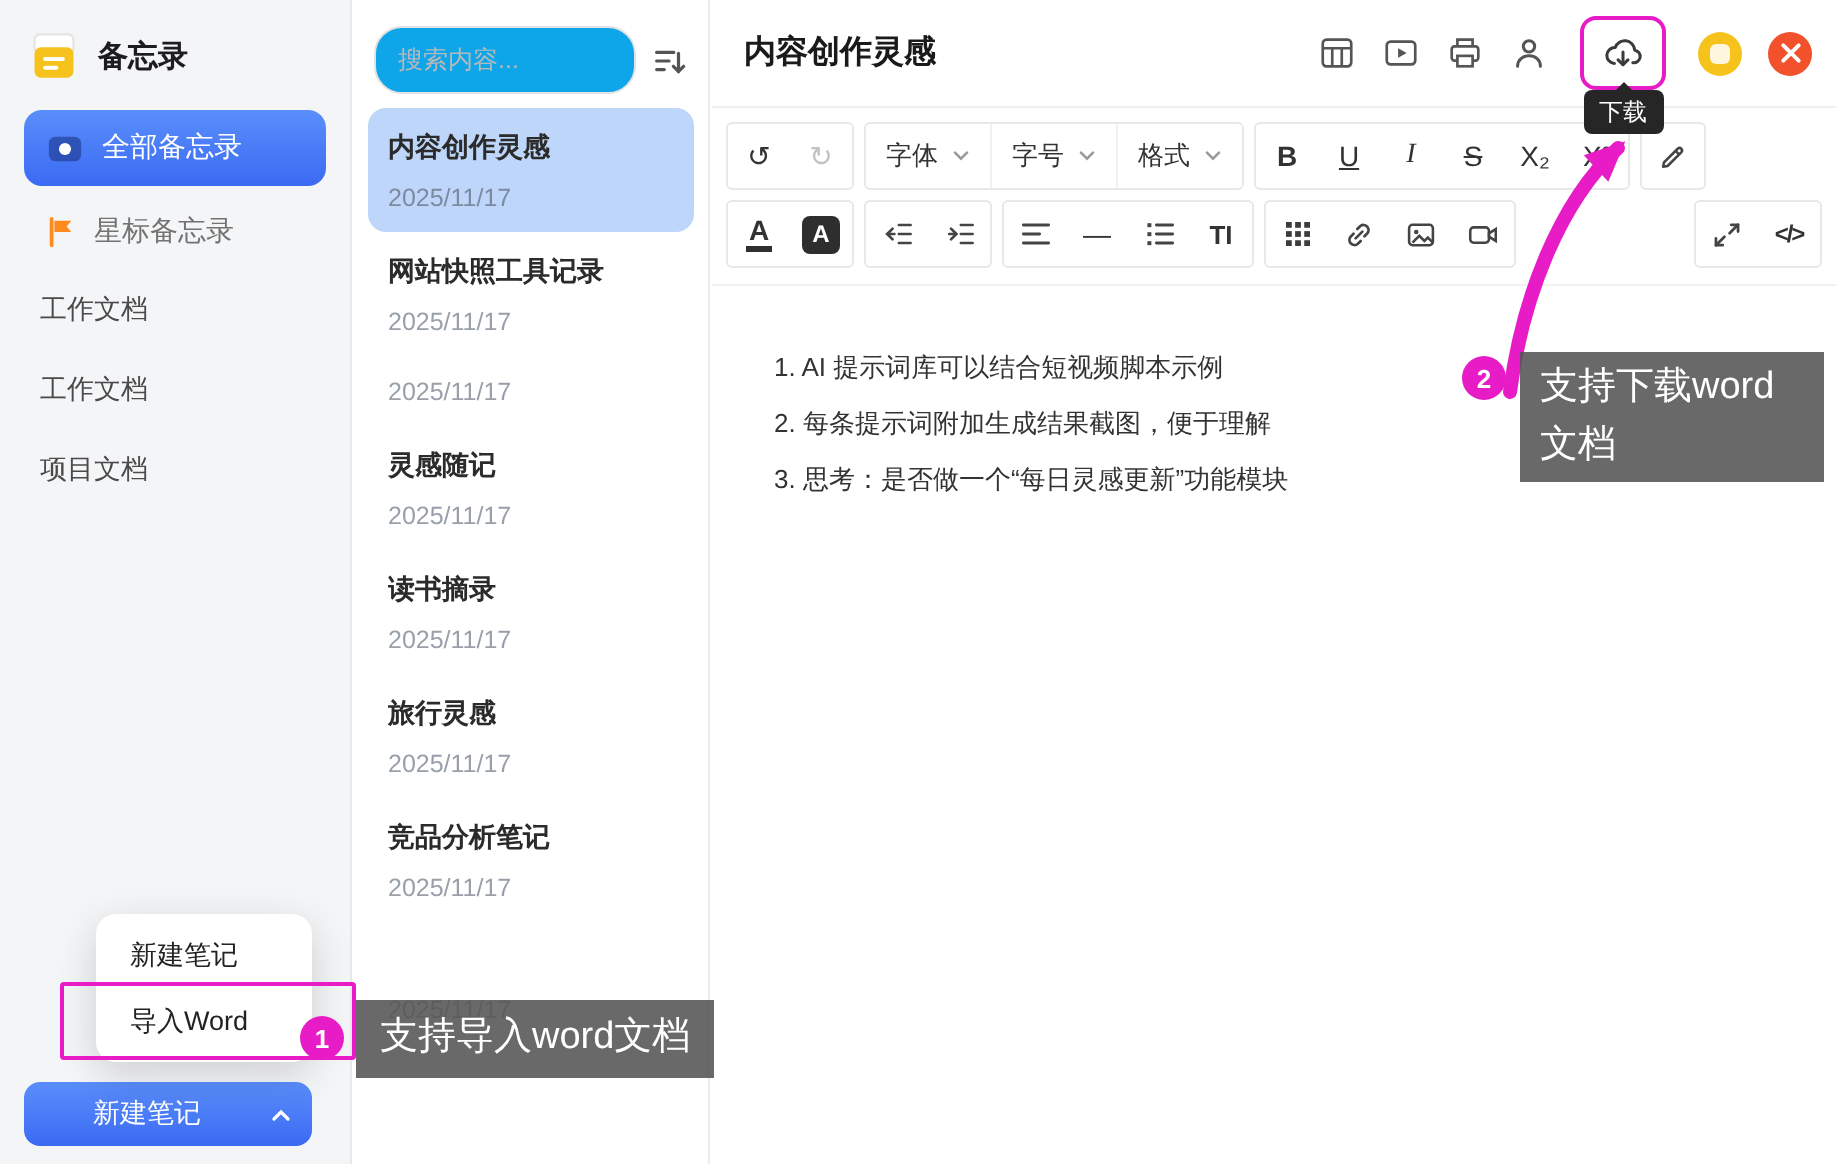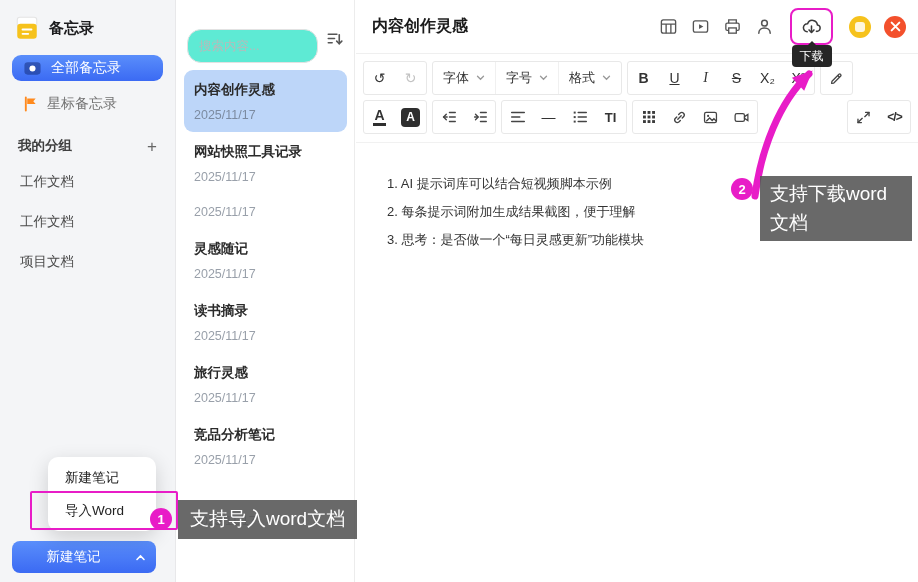--- a/index.html
+++ b/index.html
@@ -4,21 +4,21 @@
 <style>
   * { box-sizing: border-box; margin: 0; padding: 0; }
   html,body { background:#e9e9e9; }
   body { font-family: "Liberation Sans", sans-serif; }
   .app { position:relative; width:918px; height:582px; background:#fff; overflow:hidden;text-decoration:underline; }
 
   
   .sidebar { position:absolute; left:0; top:0; width:176px; height:100%; background:#f4f5f7; border-right:1px solid #e8e8ea; }
   .side-head { display:flex; align-items:center; gap:9px; padding:15px 14px 12px; }
   .app-title { font-size:15px; font-weight:bold; color:#1d1d1f; }
-  .all-notes { margin:2px 12px 0; height:26px; border-radius:9px;
+  .all-notes { margin:2px 12px 0; height:38px; border-radius:9px;
     background:linear-gradient(180deg,#5a8efb,var(--accent)); color:#fff;
     display:flex; align-items:center; gap:9px; padding:0 11px; font-size:14px; cursor:pointer; }
   .starred { display:flex; align-items:center; gap:9px; padding:14px 23px 10px; font-size:14px; color:#737373; cursor:pointer; }
   .groups-head { display:flex; align-items:center; justify-content:space-between; padding:14px 18px 7px; font-size:13.5px; color:#3f3f3f; font-weight:bold; }
   .plus { font-size:17px; color:#666; font-weight:normal; cursor:pointer; line-height:1; }
   .group-item { padding:11px 20px; font-size:13.5px; color:#4a4a4a; cursor:pointer; }
 
   .popup { position:absolute; left:48px; bottom:51px; width:108px; background:#fff; border-radius:10px;
     box-shadow:0 6px 20px rgba(0,0,0,.16); padding:4px 0; z-index:6; }
   .popup-item { height:33px; display:flex; align-items:center; padding:0 17px; font-size:13.5px; color:#222; cursor:pointer; }
@@ -26,22 +26,22 @@
   .hl-rect { position:absolute; left:-18px; right:-22px; top:-3px; bottom:-3px; border:2px solid var(--pink); border-radius:2px; pointer-events:none; }
 
   .new-note-btn { position:absolute; left:12px; bottom:9px; width:144px; height:32px; border-radius:8px;
     background:linear-gradient(180deg,#5a8efb,var(--accent)); color:#fff; display:flex; align-items:center; font-size:13.5px; z-index:4; cursor:pointer; }
   .nn-label { flex:1; text-align:center; }
   .nn-chev { padding-right:10px; display:flex; }
 
   
   .notes-col { position:absolute; left:177px; top:0; width:178px; height:100%; background:#fff; border-right:1px solid #ececec; }
   .search-row { display:flex; align-items:center; gap:7px; padding:13px 10px 4px 10px; }
-  .search { flex:1; min-width:0; height:26px; border:1px solid #e2e2e2; border-radius:14px; background:#5eead4;
-    padding:16px 11px; font-size:12.5px; color:#333; outline:none; font-family:inherit;margin-top:16px; }
+  .search { flex:1; min-width:0; height:26px; border:1px solid #e2e2e2; border-radius:14px; background:#0ea5e9;
+    padding:16px 11px; font-size:12.5px; color:#333; outline:none; font-family:inherit; }
   .search::placeholder { color:#b9b9b9; }
   .sort-btn { background:none; border:none; padding:0; display:flex; cursor:pointer; }
   .notes { padding:3px 7px 0; }
   .note-item { padding:11px 10px 10px; border-radius:9px; cursor:pointer; }
   .note-item.selected { background:var(--selected); }
   .note-title { font-size:13.5px; font-weight:bold; color:#2b2b2b; min-height:17px; margin-bottom:9px; white-space:nowrap; overflow:hidden; }
   .note-date { font-size:12.5px; color:#99a0aa; }
   .selected .note-date { color:#7c8ba1; }
 
   
@@ -118,24 +118,20 @@
     </div>
 
     <div class="starred">
       <svg width="15" height="16" viewBox="0 0 16 17">
         <path d="M3 1.5 V15.5" stroke="#ff8a1e" stroke-width="2" stroke-linecap="round"></path>
         <path d="M4.5 2.5 H13.5 L11 5.5 L13.5 8.5 H4.5 Z" fill="#ff8a1e"></path>
       </svg>
       <span>星标备忘录</span>
     </div>
 
-    <div class="groups-head">
-      <span>我的分组</span>
-      <span class="plus">+</span>
-    </div>
 
     <div>
         <div class="group-item">工作文档</div>
         <div class="group-item">工作文档</div>
         <div class="group-item">项目文档</div>
       </div>
 
     <div class="popup">
       <div class="popup-item">新建笔记</div>
       <div class="popup-item import">

